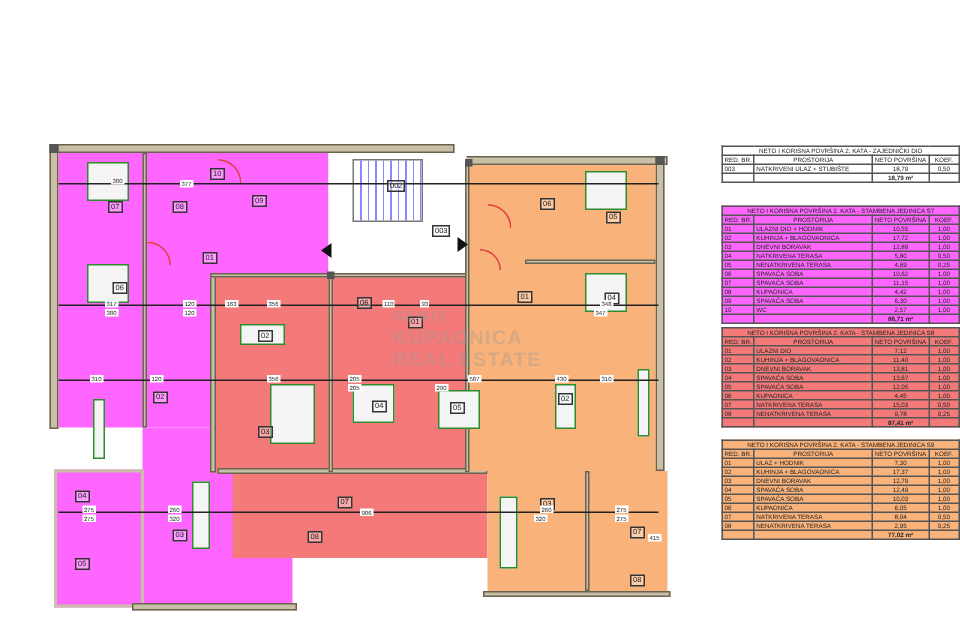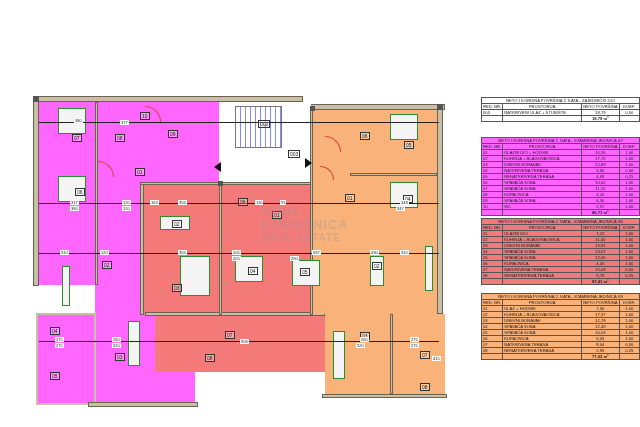--- a/index.html
+++ b/index.html
@@ -147,21 +147,21 @@
   <span class="dim" style="left:290px;top:240px;">290</span>
   <span class="dim" style="left:410px;top:321px;">275</span>
   <span class="dim" style="left:410px;top:327px;">275</span>
   <span class="dim" style="left:356px;top:327px;">320</span>
   <span class="dim" style="left:360px;top:321px;">260</span>
   <span class="dim" style="left:432px;top:340px;">415</span>
 
   <div class="watermark" style="left:262px;top:190px;font-size:10px;">
     <div>NEMIS</div>
     <div style="font-size:13px;">KUPAONICA</div>
-    <div style="font-size:10px;">REAL ESTATE</div>
+    <div style="font-size:13px;">REAL ESTATE</div>
   </div>
 </div>
 
 <div class="tbl" style="top:97px;">
   <table>
     <tbody>
         <tr class="title">
           <td colspan="4">NETO I KORISNA POVRŠINA 2. KATA - ZAJEDNIČKI DIO</td>
         </tr>
     <tr>

